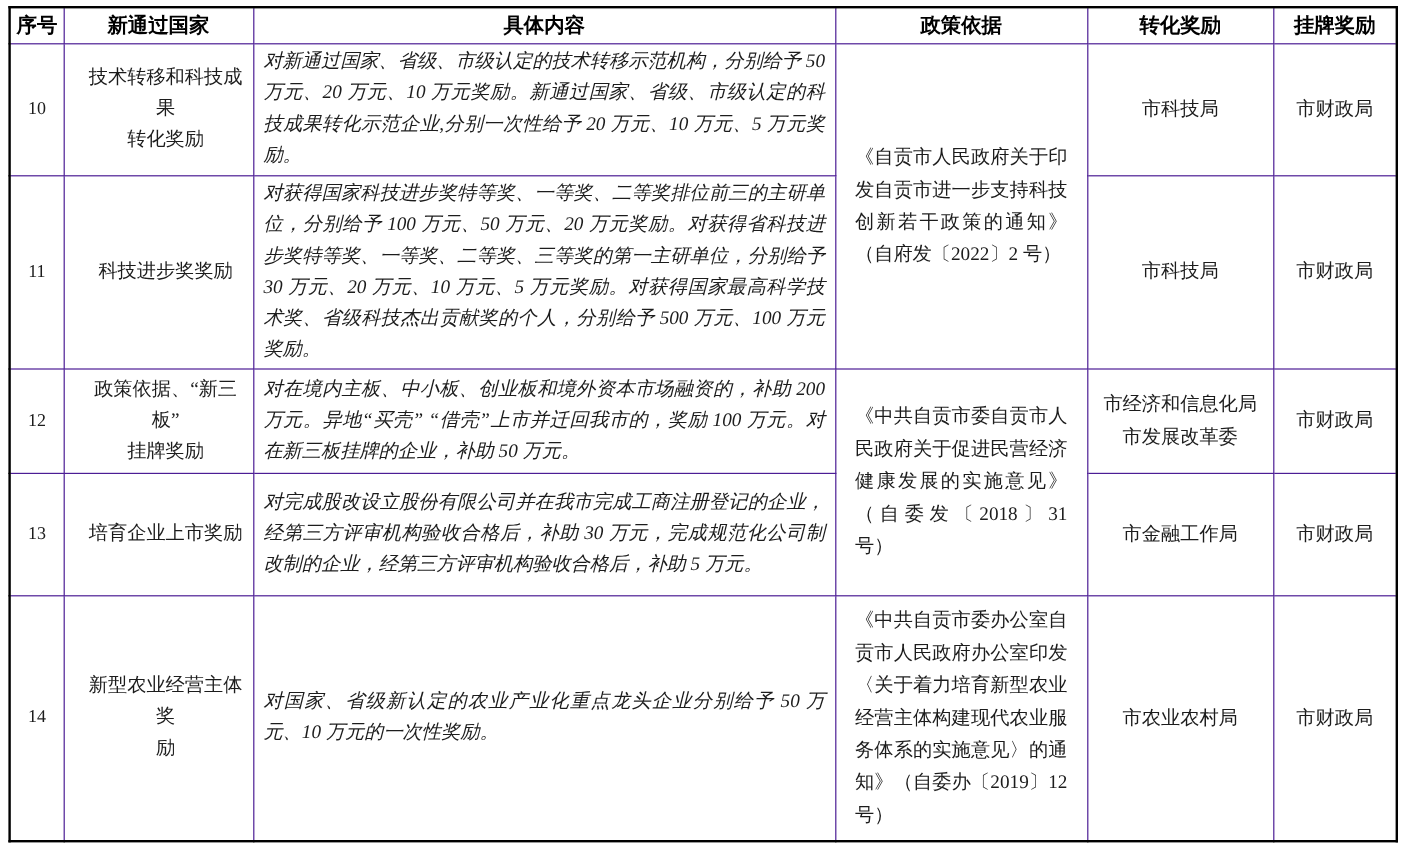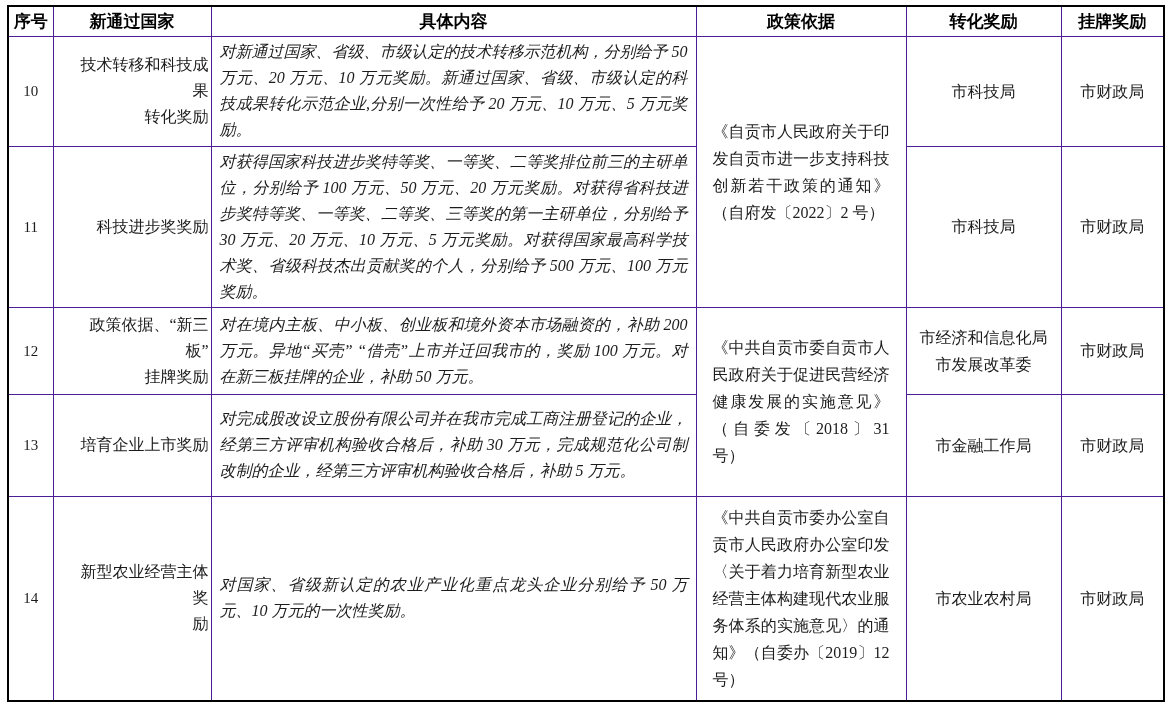--- a/index.html
+++ b/index.html
@@ -24,21 +24,21 @@
   }
   td { font-size: 16px; line-height: 26px; }
   thead tr { height: 30px; }
   tr.r0 { height: 110px; }
   tr.r1 { height: 161px; }
   tr.r2 { height: 84px; }
   tr.r3 { height: 102px; }
   tr.r4 { height: 205px; }
   td.c-no { text-align: center; font-size: 15px; }
   td.c-item {
-    text-align: right; padding: 4px 2px 4px 14px;
+    text-align: center; padding: 4px 2px 4px 14px;
     white-space: pre-line;
   }
   td.c-content {
     text-align: justify; text-justify: inter-ideograph;
     padding: 2px 8px;
     font-style: italic;
   }
   td.c-policy {
     text-align: justify; text-justify: inter-ideograph;
     padding: 2px 16px; line-height: 27px;

